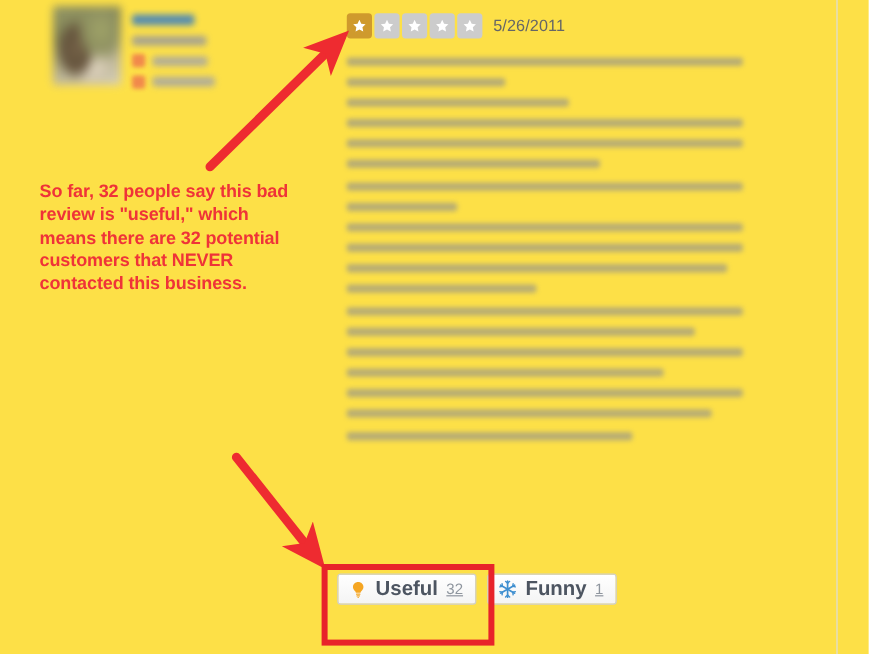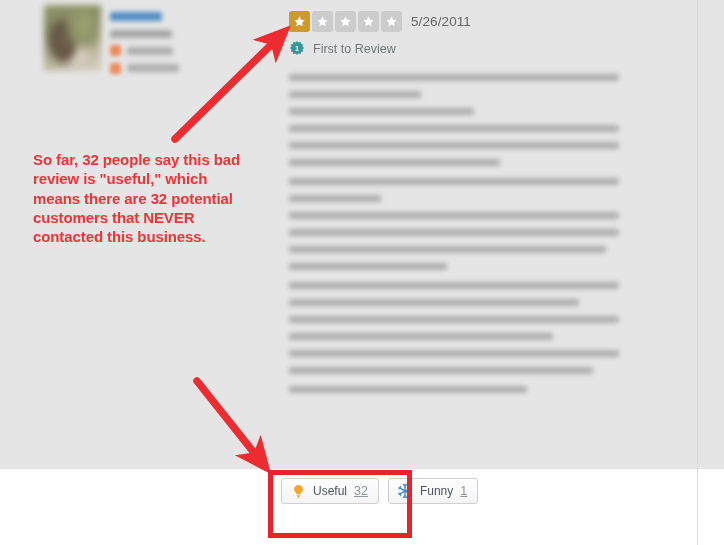--- a/index.html
+++ b/index.html
@@ -14,22 +14,22 @@
     position: relative;
     overflow: hidden;
     font-family: "Liberation Sans", sans-serif;
     -webkit-font-smoothing: antialiased;
   }
 
   #page {
     position: absolute;
     left: 0; top: 0;
     width: 724px;
-    height: 469px;
-    background: #e5e5e5;
+    height: 545px;
+    background: #fde047;
   }
 
   
   .page-divider {
     position: absolute;
     left: 697px;
     top: 0;
     width: 1px;
     height: 545px;
     background: #dcdcdc;
@@ -189,22 +189,22 @@
   }
   .vote-icon {
     width: 16px; height: 16px;
     display: flex;
     align-items: center;
     justify-content: center;
     flex: 0 0 auto;
   }
   .vote-icon svg { display: block; }
   .vote-label {
-    font-size: 12px;
-    font-weight: normal;
+    font-size: 17px;
+    font-weight: bold;
     color: #4d5561;
   }
   .vote-count {
     font-size: 12.5px;
     color: #8e959e;
     text-decoration: underline;
   }
 
   
   .annotation-text {
@@ -279,29 +279,20 @@
         </span>
         <span class="star">
           <svg width="13" height="13" viewBox="0 0 24 24">
               <path fill="#ffffff" d="M12 2.5l2.9 6.2 6.6.9-4.8 4.6 1.2 6.6-5.9-3.2-5.9 3.2 1.2-6.6L2.5 9.6l6.6-.9z"></path>
             </svg>
         </span>
       </div>
       <span class="review-date">5/26/2011</span>
     </div>
 
-    <div class="first-row">
-      <span class="burst">
-        <svg width="16" height="16" viewBox="0 0 32 32">
-          <path fill="#2e9b9b" d="M16 0l3 3.2 4.2-1.5.9 4.4 4.4.9-1.5 4.2L30.2 14l-3.2 3 1.5 4.2-4.4.9-.9 4.4-4.2-1.5L16 28.2l-3-3.2-4.2 1.5-.9-4.4-4.4-.9 1.5-4.2L1.8 14l3.2-3-1.5-4.2 4.4-.9.9-4.4L13 3.2z"></path>
-          <text x="16" y="20.5" font-family="Liberation Sans, sans-serif" font-size="13" font-weight="bold" fill="#ffffff" text-anchor="middle">1</text>
-        </svg>
-      </span>
-      <span class="first-label">First to Review</span>
-    </div>
 
     <div class="review-body">
       <div class="para">
         <div class="tline w100"></div>
         <div class="tline w40"></div>
         <div class="tline w56"></div>
         <div class="tline w100"></div>
         <div class="tline w100"></div>
         <div class="tline w64"></div>
       </div>

